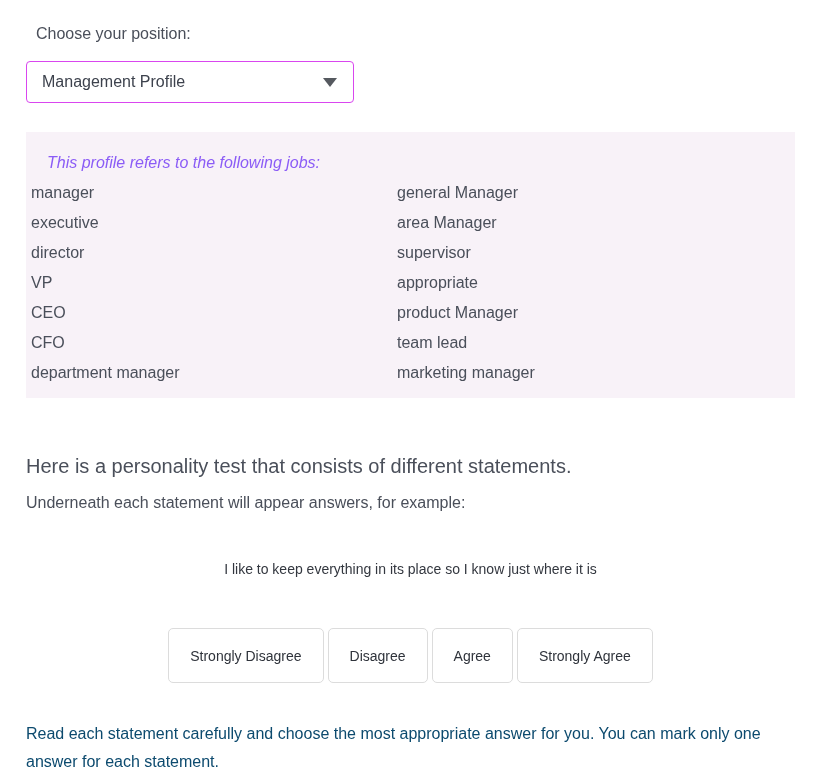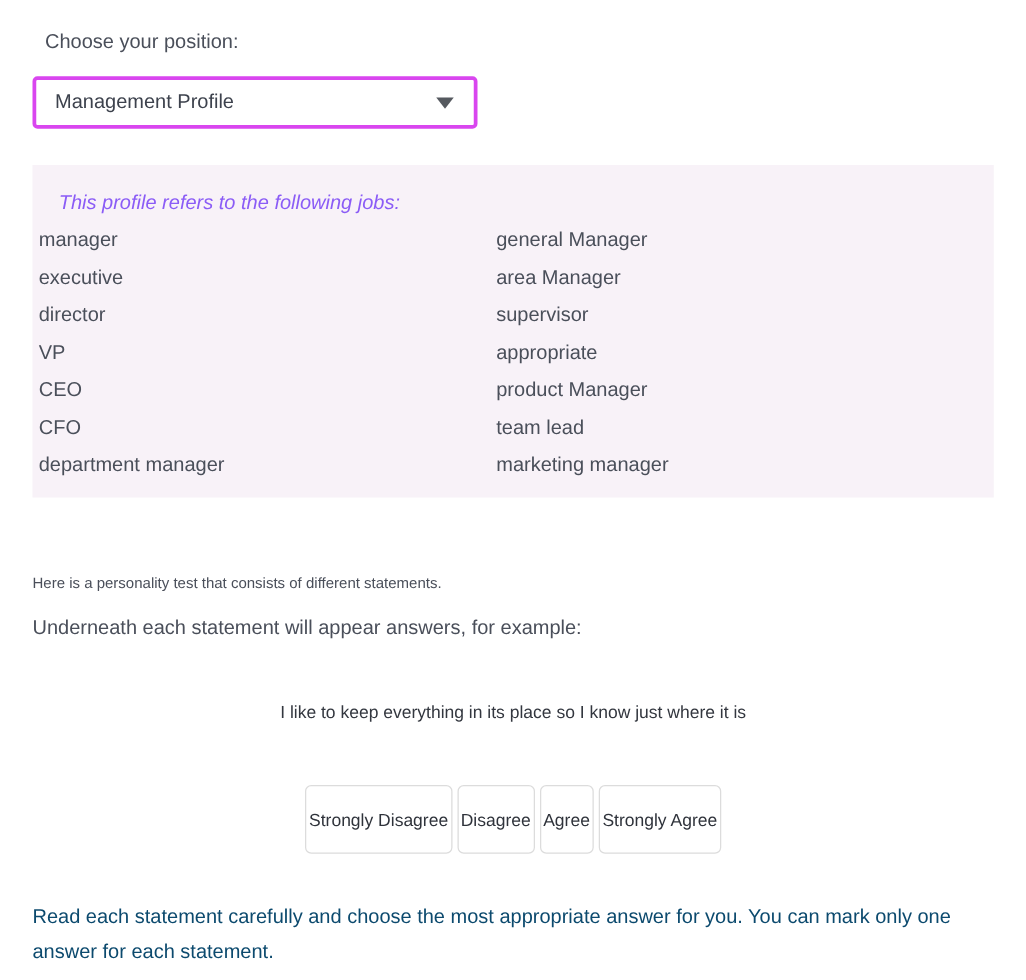--- a/index.html
+++ b/index.html
@@ -30,25 +30,25 @@
     font-size: 16px;
     line-height: 22px;
     color: #4a4f5a;
     white-space: nowrap;
   }
 
   .select-box {
     position: absolute;
     left: 26px;
     top: 61px;
-    width: 356px;
+    width: 328px;
     height: 42px;
     box-sizing: border-box;
     background: #ffffff;
-    border: 3px solid #d946ef;
+    border: 1px solid #d946ef;
     border-radius: 4px;
     display: flex;
     align-items: center;
     justify-content: space-between;
     padding: 0 14px 0 15px;
     cursor: pointer;
   }
   .select-value {
     font-size: 16px;
     color: #3d424d;
@@ -100,21 +100,21 @@
     line-height: 30px;
     color: #4a4f5a;
     white-space: nowrap;
   }
 
   
   .intro-1 {
     position: absolute;
     left: 26px;
     top: 455px;
-    font-size: 12px;
+    font-size: 20px;
     line-height: 22px;
     color: #4a4f5a;
     white-space: nowrap;
   }
   .intro-2 {
     position: absolute;
     left: 26px;
     top: 492px;
     font-size: 16px;
     line-height: 22px;
@@ -147,21 +147,21 @@
   }
   .answer-btn {
     height: 55px;
     box-sizing: border-box;
     background: #ffffff;
     border: 1px solid #dcdcdc;
     border-radius: 5px;
     display: flex;
     align-items: center;
     justify-content: center;
-    padding: 0 2px;
+    padding: 0 21px;
     font-family: "Liberation Sans", sans-serif;
     font-size: 14px;
     line-height: 18px;
     color: #2f333b;
     white-space: nowrap;
     cursor: pointer;
   }
 
   
   .closing {

